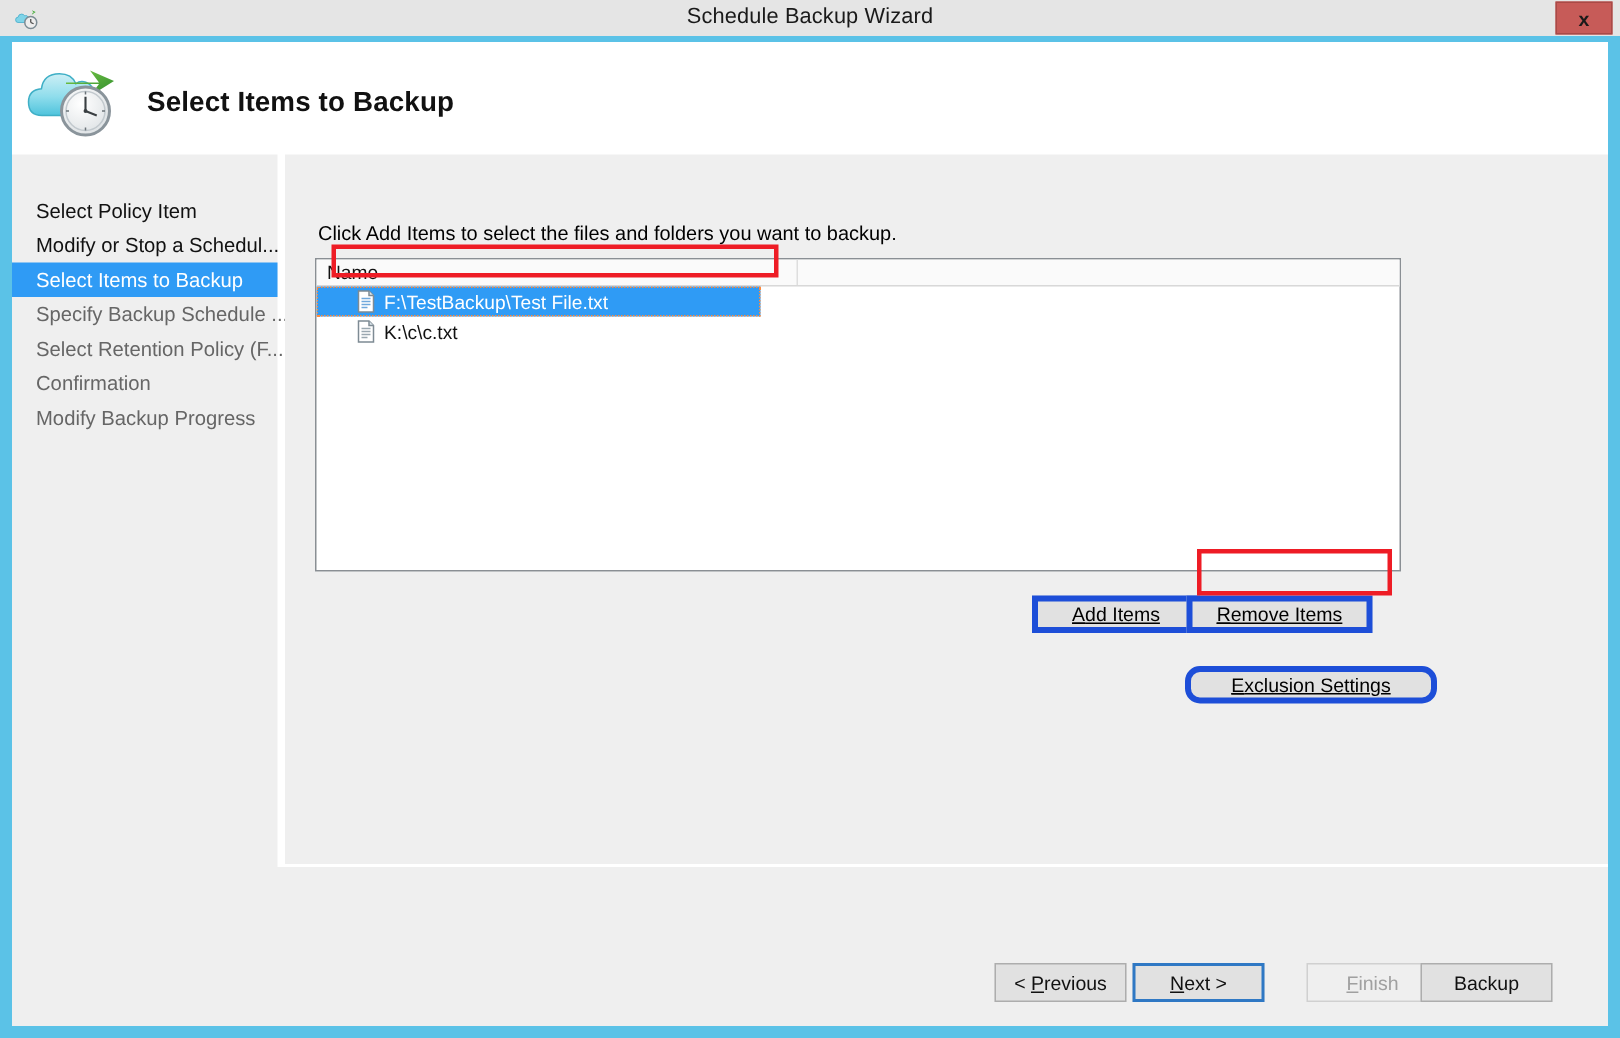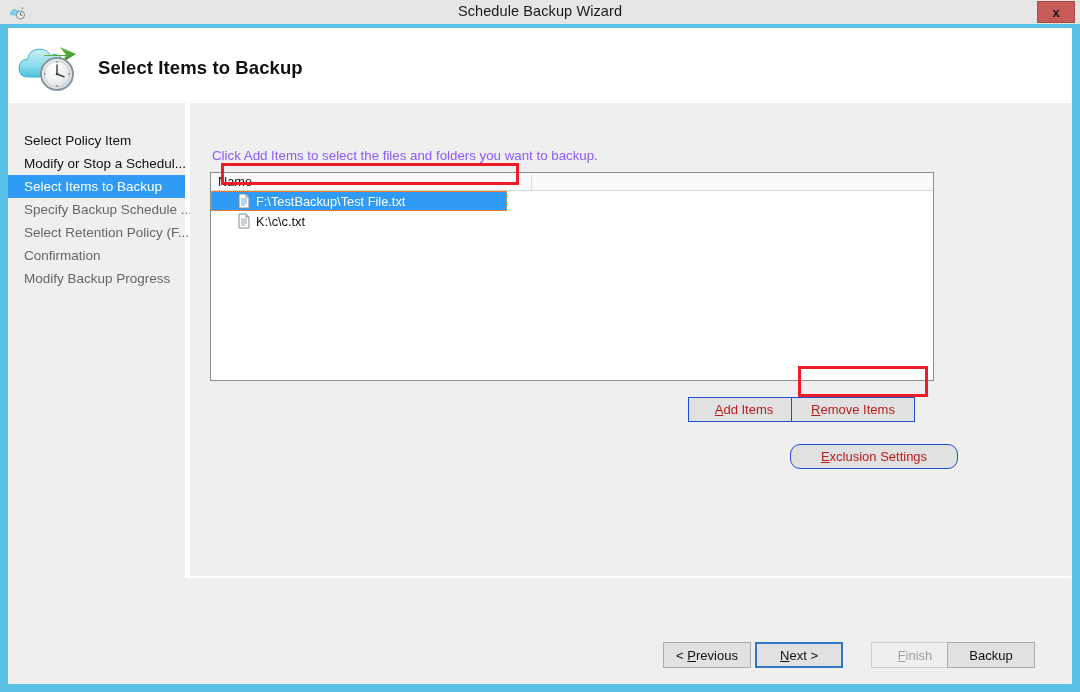--- a/index.html
+++ b/index.html
@@ -133,21 +133,21 @@
     position: absolute;
     left: 182px; top: 75px;
     width: 2px; height: 581px;
     background: #ffffff;
   }
 
   .instruction {
     position: absolute;
     left: 22px; top: 45px;
     font-size: 13.3px;
-    color: #8b5cf6;
+    color: #000000;
   }
 
   
   .listbox {
     position: absolute;
     left: 20px; top: 69px;
     width: 724px;
     height: 209px;
     background: #ffffff;
     border: 1px solid #8a8f94;
@@ -215,30 +215,31 @@
     box-sizing: border-box;
     pointer-events: none;
   }
   #annot-row   { left: 221px; top: 163px; width: 298px; height: 22px; }
   #annot-remove{ left: 798px; top: 366px; width: 130px; height: 31px; }
 
   
   .btn {
     position: absolute;
     background: #E1E1E1;
-    border: 1px solid #1d4ed8;
+    border: 4px solid #1d4ed8;
     box-sizing: border-box;
     font-family: "Liberation Sans", sans-serif;
     font-size: 13px;
-    color: #b91c1c;
+    color: #000000;
     cursor: pointer;
     display: flex;
     align-items: center;
     justify-content: center;
     padding: 0;
+    text-decoration: underline;
   }
   .btn u { text-decoration: underline; }
 
   #btn-add-items   { left: 498px; top: 294px; width: 112px; height: 25px; }
   #btn-remove-items{ left: 601px; top: 294px; width: 124px; height: 25px; }
   #btn-exclusion   { left: 600px; top: 341px; width: 168px; height: 25px; border-radius: 10px; }
 
   
   .info-note {
     position: absolute;

